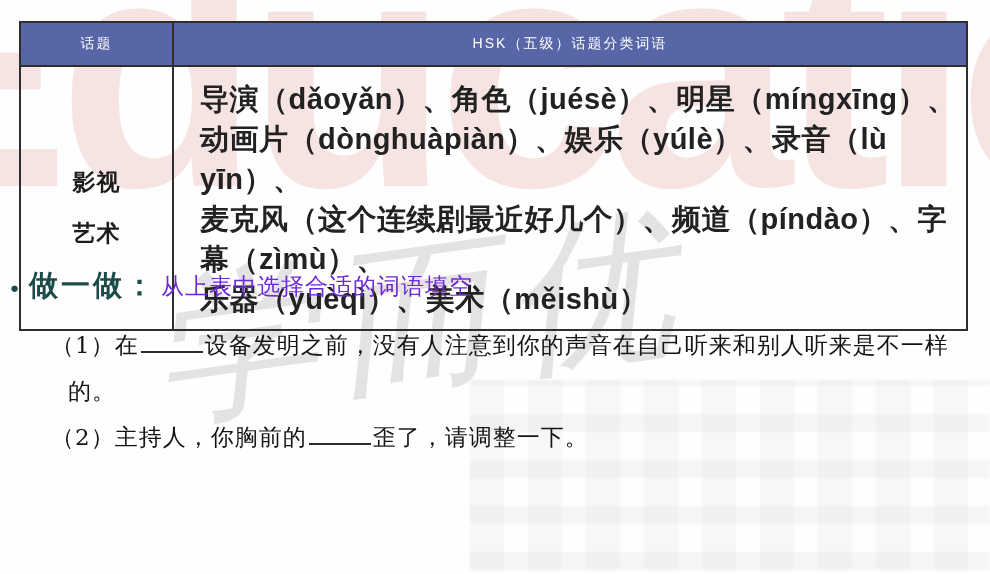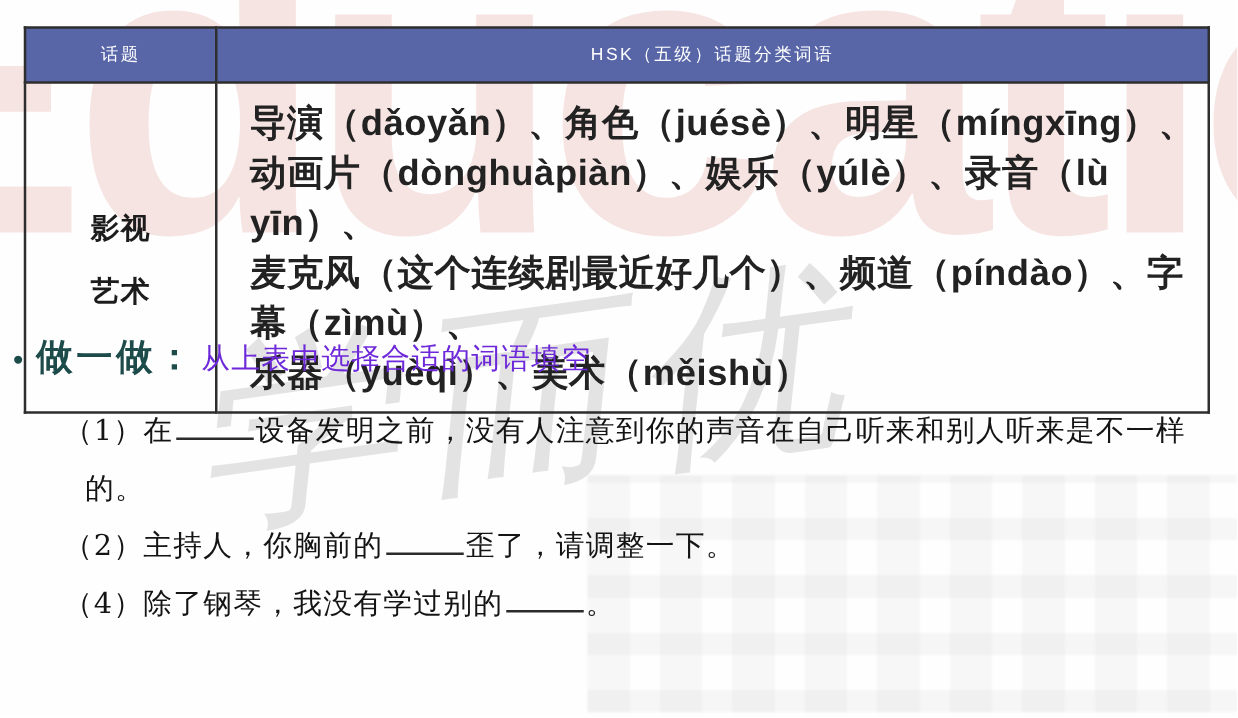--- a/index.html
+++ b/index.html
@@ -113,18 +113,15 @@
     <span class="task-intro">从上表中选择合适的词语填空</span>
   </div>
 
   <div class="exercise-list">
     <div class="exercise">
       <span>（1）</span><span>在</span><span class="blank"></span><span>设备发明之前，没有人注意到你的声音在自己听来和别人听来是不一样的。</span>
     </div>
     <div class="exercise">
       <span>（2）</span><span>主持人，你胸前的</span><span class="blank"></span><span>歪了，请调整一下。</span>
     </div>
-    <div class="exercise">
-      <span>（4）</span><span>除了钢琴，我没有学过别的</span><span class="blank"></span><span>。</span>
-    </div>
   </div>
 
 </div>
 
 </body></html>

